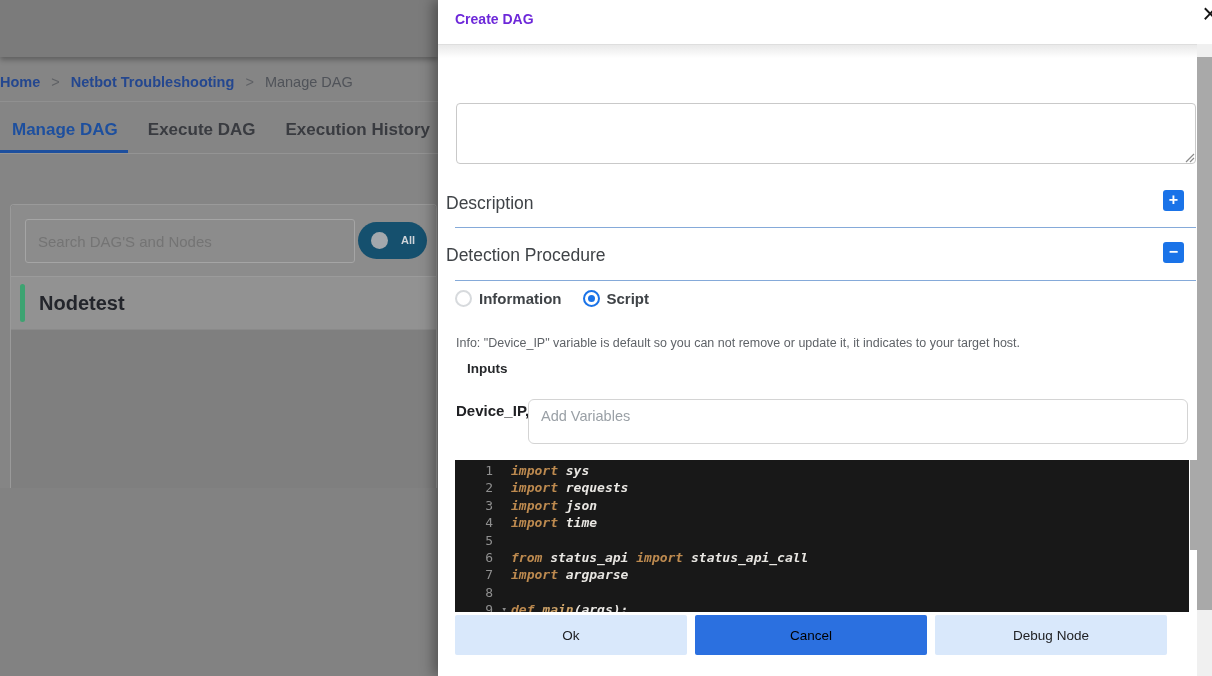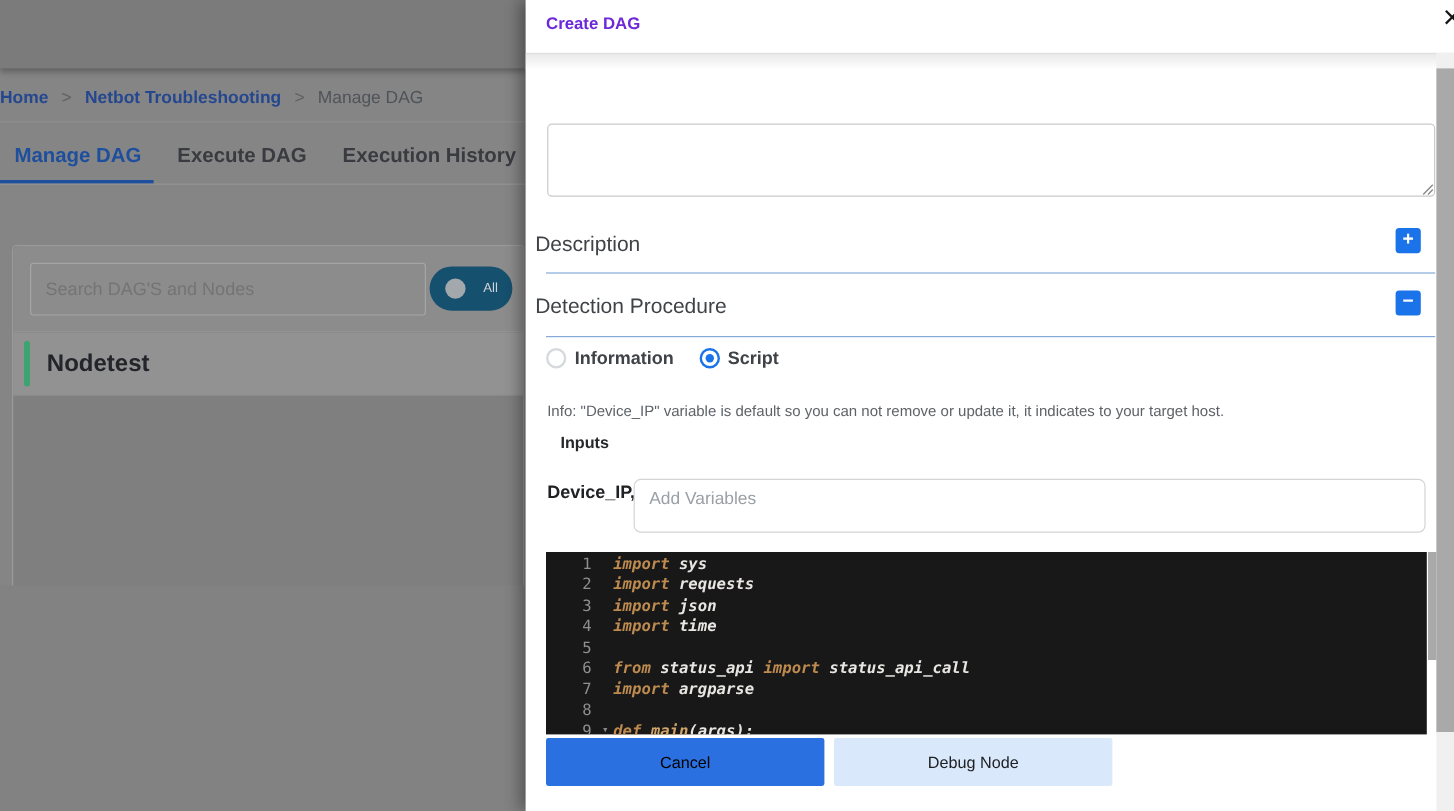--- a/index.html
+++ b/index.html
@@ -19,21 +19,21 @@
   .tab.active { color:#1d4f9e; }
   .tab-underline { position:absolute; left:0; top:150px; width:128px; height:3px; background:#1d4f9e; }
   .tabs-divider { position:absolute; left:0; top:153px; width:100%; height:1px; background:#949494; }
 
   .panel { position:absolute; left:10px; top:204px; width:427px; height:472px; background:#7f7f7f; border:1px solid #9a9a9a; border-bottom:none; border-radius:4px 4px 0 0; }
   .search-row { position:relative; height:72px; background:#8c8c8c; border-radius:4px 4px 0 0; border-bottom:1px solid #9b9b9b; }
   .search-input { position:absolute; left:14px; top:14px; width:330px; height:44px; background:transparent; border:1px solid #a5a5a5; border-radius:3px; padding:0 12px; font-size:15px; color:#3a3a3a; font-family:"Liberation Sans",sans-serif; }
   .search-input::placeholder { color:#747474; }
   .toggle { position:absolute; right:9px; top:17px; width:69px; height:37px; border-radius:19px; background:#15506e; }
   .toggle-dot { position:absolute; left:13px; top:10px; width:17px; height:17px; border-radius:50%; background:#a3a8ad; }
-  .toggle-label { position:absolute; right:12px; top:12px; font-size:11px; font-weight:400; color:#cfd4d9; }
+  .toggle-label { position:absolute; right:12px; top:12px; font-size:11px; font-weight:700; color:#cfd4d9; }
   .node-row { position:relative; height:53px; background:#929292; border-bottom:1px solid #8a8a8a; }
   .node-accent { position:absolute; left:9px; top:7px; bottom:7px; width:5px; border-radius:3px; background:#3da371; }
   .node-label { position:absolute; left:28px; top:15px; font-size:20px; font-weight:700; color:#23252b; }
 
   
   #modal { position:absolute; left:438px; top:0; width:774px; height:676px; background:#ffffff; overflow:hidden; box-shadow:-5px 0 12px rgba(0,0,0,.35); }
   .m-title { position:absolute; left:17px; top:11px; font-size:14px; font-weight:700; color:#6d28d9; }
   .m-close { position:absolute; right:-6px; top:1px; font-size:27px; font-weight:300; color:#141414; line-height:1; cursor:pointer; }
   .m-header-line { position:absolute; left:0; top:44px; width:100%; height:1px; background:#dedede; }
   .m-header-shadow { position:absolute; left:0; top:45px; width:100%; height:13px; background:linear-gradient(#e9e9e9, #ffffff); }
@@ -169,16 +169,17 @@
       <div class="code-line"><span class="gutter">8</span><span class="code-text"></span></div>
       <div class="code-line"><span class="gutter">9<span class="fold-caret">▾</span></span><span class="code-text"><span class="tok-k">def</span><span class="tok-f"> main</span><span>(args):</span></span></div>
     </div>
   <div class="editor-thumb"></div>
 
   <div class="m-scrollbar">
     <div class="m-scroll-thumb"></div>
   </div>
 
   <div class="btn-row">
+    <button class="m-btn light">Ok</button>
     <button class="m-btn primary">Cancel</button>
     <button class="m-btn light">Debug Node</button>
   </div>
 </div>
 
 </body></html>

